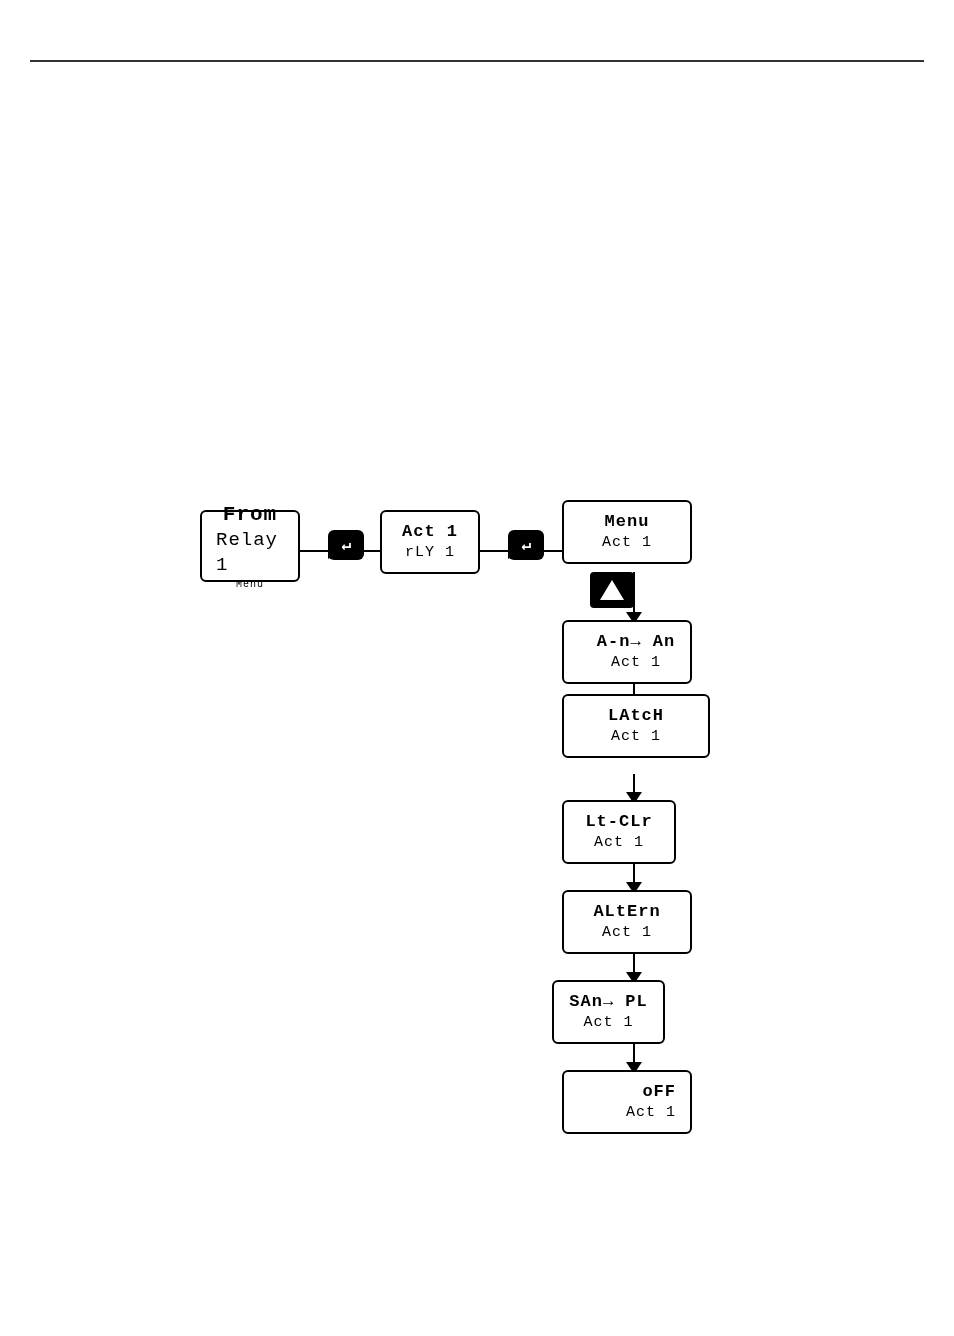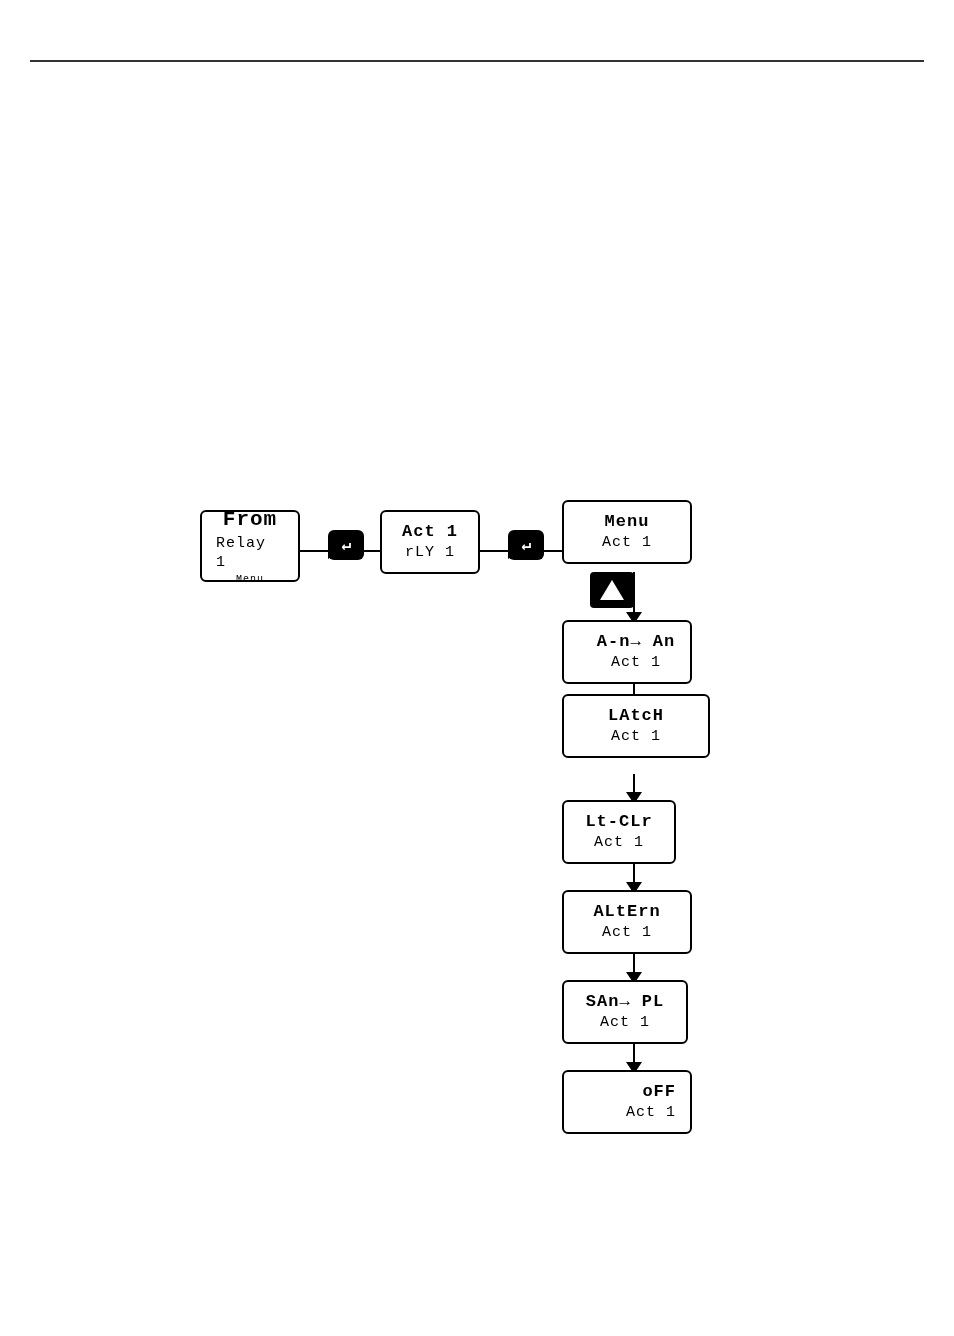--- a/index.html
+++ b/index.html
@@ -132,21 +132,21 @@
   </style>
 </head>
 <body>
 
 <div class="top-rule"></div>
 
 <div class="diagram-area">
 
   <div class="box" style="left:0px; top:20px; width:100px; height:72px;">
     <span class="box-line1" style="font-size:21px; font-weight:bold;">From</span>
-    <span class="box-line1" style="font-size:15px; font-weight:normal;">Relay 1</span>
+    <span class="box-line1" style="font-size:19px; font-weight:normal;">Relay 1</span>
     <span class="box-line1" style="font-size:10px; font-weight:normal;">Menu</span>
   </div>
 
   <div class="arrow-right" style="left:100px; top:53px;">
     <div class="arrow-line-h" style="width:28px;"></div>
   </div>
 
   <div class="enter-btn" style="left:128px; top:40px; width:36px; height:30px; font-size:16px;">↵</div>
 
   <div class="arrow-right" style="left:164px; top:53px;">
@@ -210,21 +210,21 @@
 
   <div class="box" style="left:362px; top:400px; width:130px; height:64px;">
     <span class="box-line1">ALtErn</span>
     <span class="box-line2">Act  1</span>
   </div>
 
   <div class="arrow-down" style="left:426px; top:464px;">
     <div class="arrow-line-v" style="height:18px;"></div>
   </div>
 
-  <div class="box" style="left:362px; top:490px; width:126px; height:64px;">
+  <div class="box" style="left:352px; top:490px; width:113px; height:64px;">
     <span class="box-line1">SAn→ PL</span>
     <span class="box-line2">Act  1</span>
   </div>
 
   <div class="arrow-down" style="left:426px; top:554px;">
     <div class="arrow-line-v" style="height:18px;"></div>
   </div>
 
   <div class="box" style="left:362px; top:580px; width:130px; height:64px;align-items:flex-end;">
     <span class="box-line1">oFF</span>

